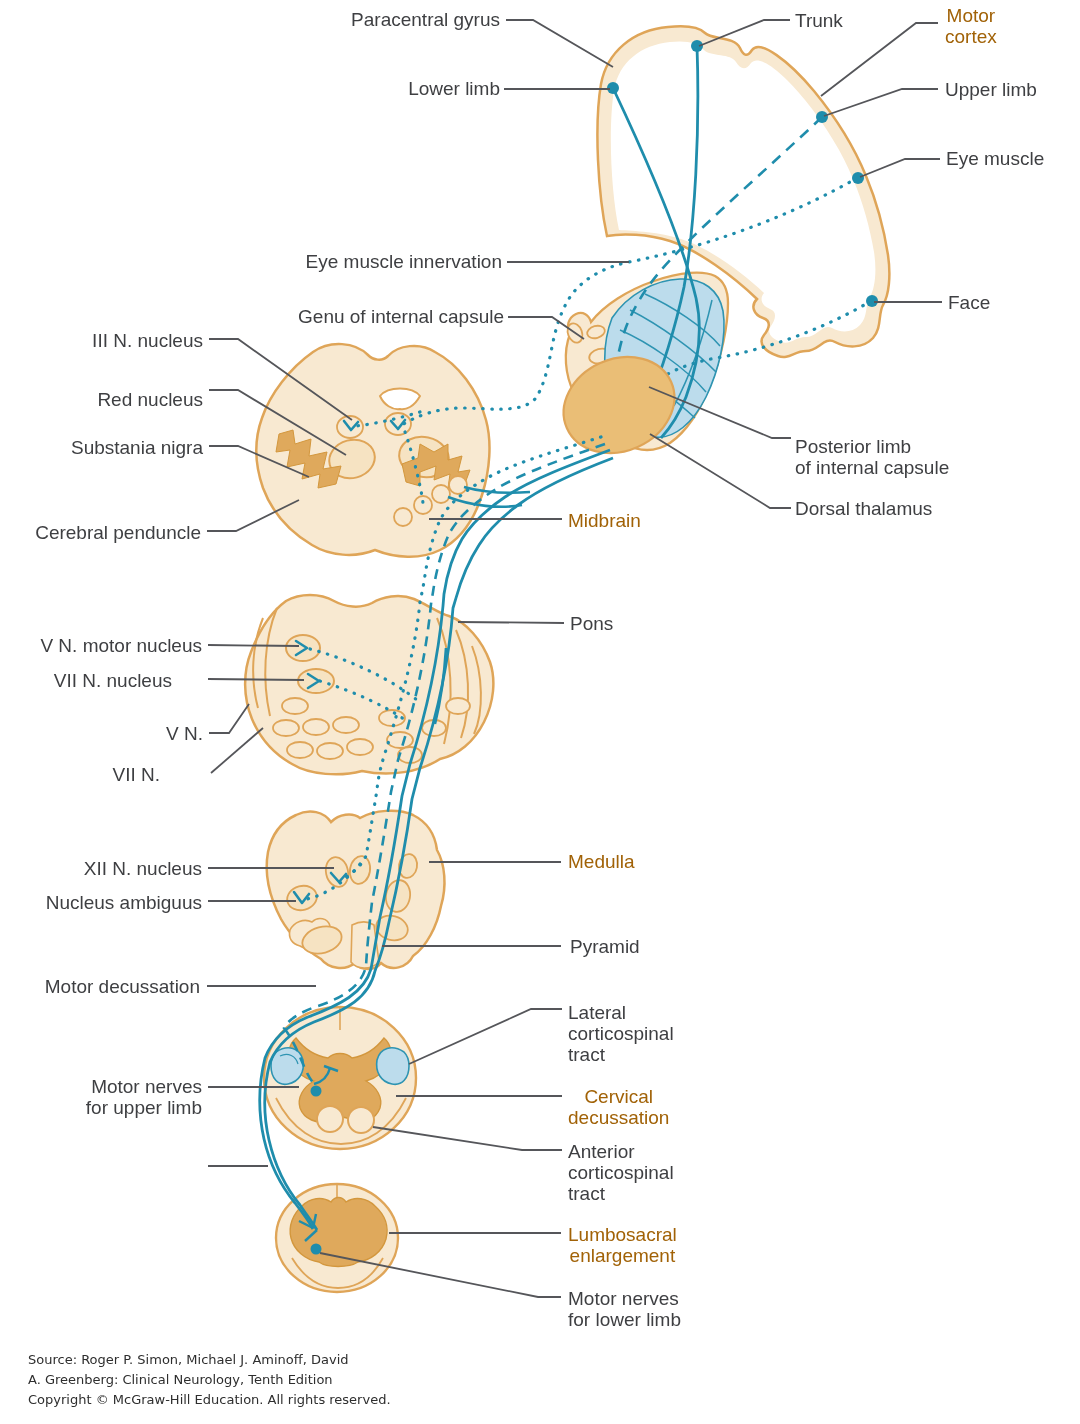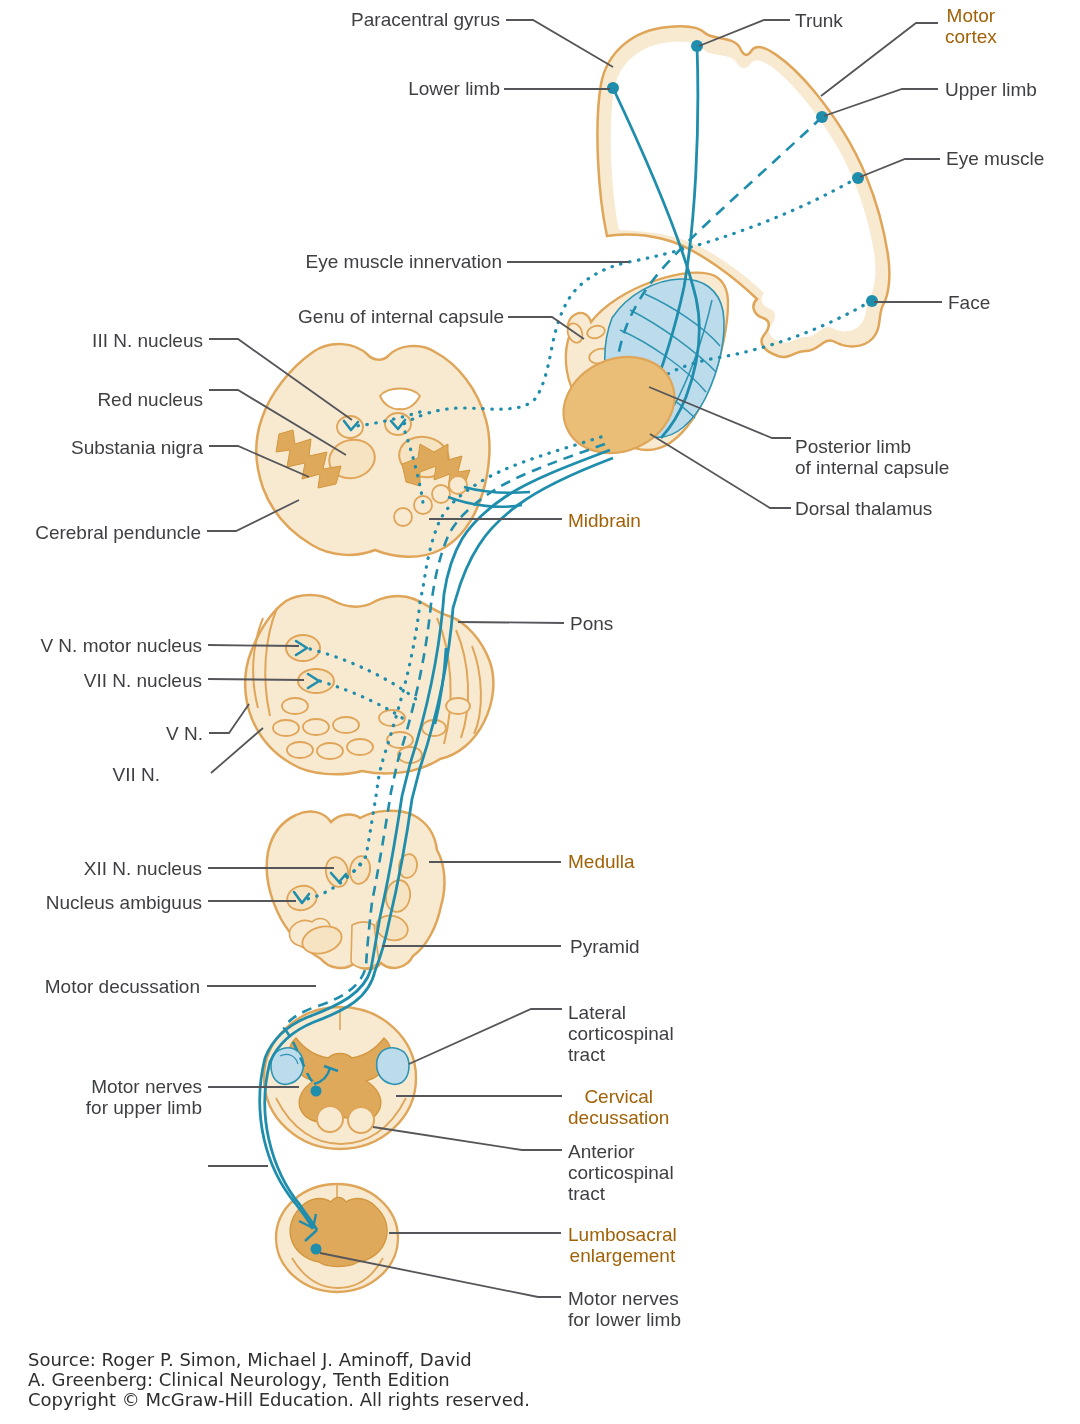--- a/index.html
+++ b/index.html
@@ -2,21 +2,21 @@
 <html><head>
 <meta charset="utf-8">
 <style>
   html,body{margin:0;padding:0;background:#fff;}
   .stage{position:relative;width:1080px;height:1424px;background:#fff;
          font-family:"Liberation Sans",sans-serif;overflow:hidden;}
   .art{position:absolute;left:0;top:0;}
   .lbl{position:absolute;font-size:19px;line-height:21px;color:#3e3f42;white-space:pre-line;}
   .lbl.b{font-weight:normal;color:#a16207;text-align:center;}
   .lbl.r{text-align:right;}
-  .src{position:absolute;font-family:"DejaVu Sans",sans-serif;font-size:18px;
+  .src{position:absolute;font-family:"DejaVu Sans",sans-serif;font-size:13px;
        line-height:20px;color:#2e2e2e;white-space:pre-line;}
 </style>
 </head>
 <body>
 
 <div class="stage">
 
 <svg class="art" width="1080" height="1424" viewBox="0 0 1080 1424">
 
   <g>
@@ -264,21 +264,21 @@
 <div class="lbl r" style="right:877px;top:330px;margin-left:7px;">III N. nucleus</div>
 <div class="lbl r" style="right:877px;top:381px;margin-top:8px;">Red nucleus</div>
 <div class="lbl r" style="right:877px;top:437px;">Substania nigra</div>
 <div class="lbl r" style="right:879px;top:522px;">Cerebral penduncle</div>
 <div class="lbl" style="left:795px;top:428px;margin-top:8px;">Posterior limb
 of internal capsule</div>
 <div class="lbl" style="left:795px;top:498px;">Dorsal thalamus</div>
 <div class="lbl b" style="left:568px;top:510px;">Midbrain</div>
 <div class="lbl" style="left:570px;top:613px;">Pons</div>
 <div class="lbl r" style="right:878px;top:635px;text-align:right;">V N. motor nucleus</div>
-<div class="lbl r" style="right:878px;top:670px;margin-left:48px;">VII N. nucleus</div>
+<div class="lbl r" style="right:908px;top:670px;margin-left:48px;">VII N. nucleus</div>
 <div class="lbl r" style="right:877px;top:723px;">V N.</div>
 <div class="lbl r" style="right:920px;top:764px;">VII N.</div>
 <div class="lbl r" style="right:878px;top:858px;">XII N. nucleus</div>
 <div class="lbl r" style="right:878px;top:892px;">Nucleus ambiguus</div>
 <div class="lbl b" style="left:568px;top:851px;">Medulla</div>
 <div class="lbl" style="left:570px;top:936px;">Pyramid</div>
 <div class="lbl r" style="right:880px;top:976px;">Motor decussation</div>
 <div class="lbl" style="left:568px;top:1002px;">Lateral
 corticospinal
 tract</div>

